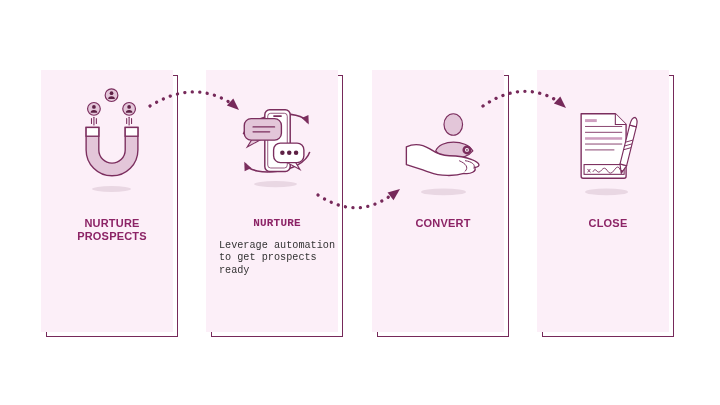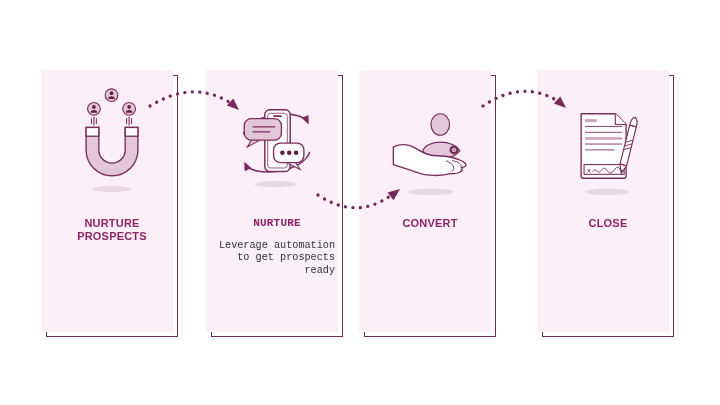--- a/index.html
+++ b/index.html
@@ -26,38 +26,38 @@
     background:#fceff8;
     z-index:0;
   }
   .card-content{
     position:relative;z-index:1;
     width:100%;height:100%;
     display:flex;flex-direction:column;align-items:center;
   }
   .card-1{left:46px;}
   .card-2{left:211px;font-family:Liberation Mono, monospace;}
-  .card-3{left:364px;}
+  .card-3{left:377px;}
   .card-4{left:542px;}
   .icon-svg{display:block;margin-top:6px;width:129px;height:128px;}
   .stage-title{
     margin-top:7px;
     font-size:11px;font-weight:bold;
     color:#8c2466;
     line-height:13px;
     text-align:center;
     white-space:pre-line;
     letter-spacing:.2px;
   }
   .stage-desc{
     margin-top:10px;
     font-size:10.2px;
     color:#333333;
     line-height:12.3px;
-    text-align:right;
+    text-align:left;
     white-space:pre-line;
   }
   .flow-overlay{
     position:absolute;inset:0;
     width:720px;height:405px;
     z-index:5;
     pointer-events:none;
   }
 </style>
 </head>

